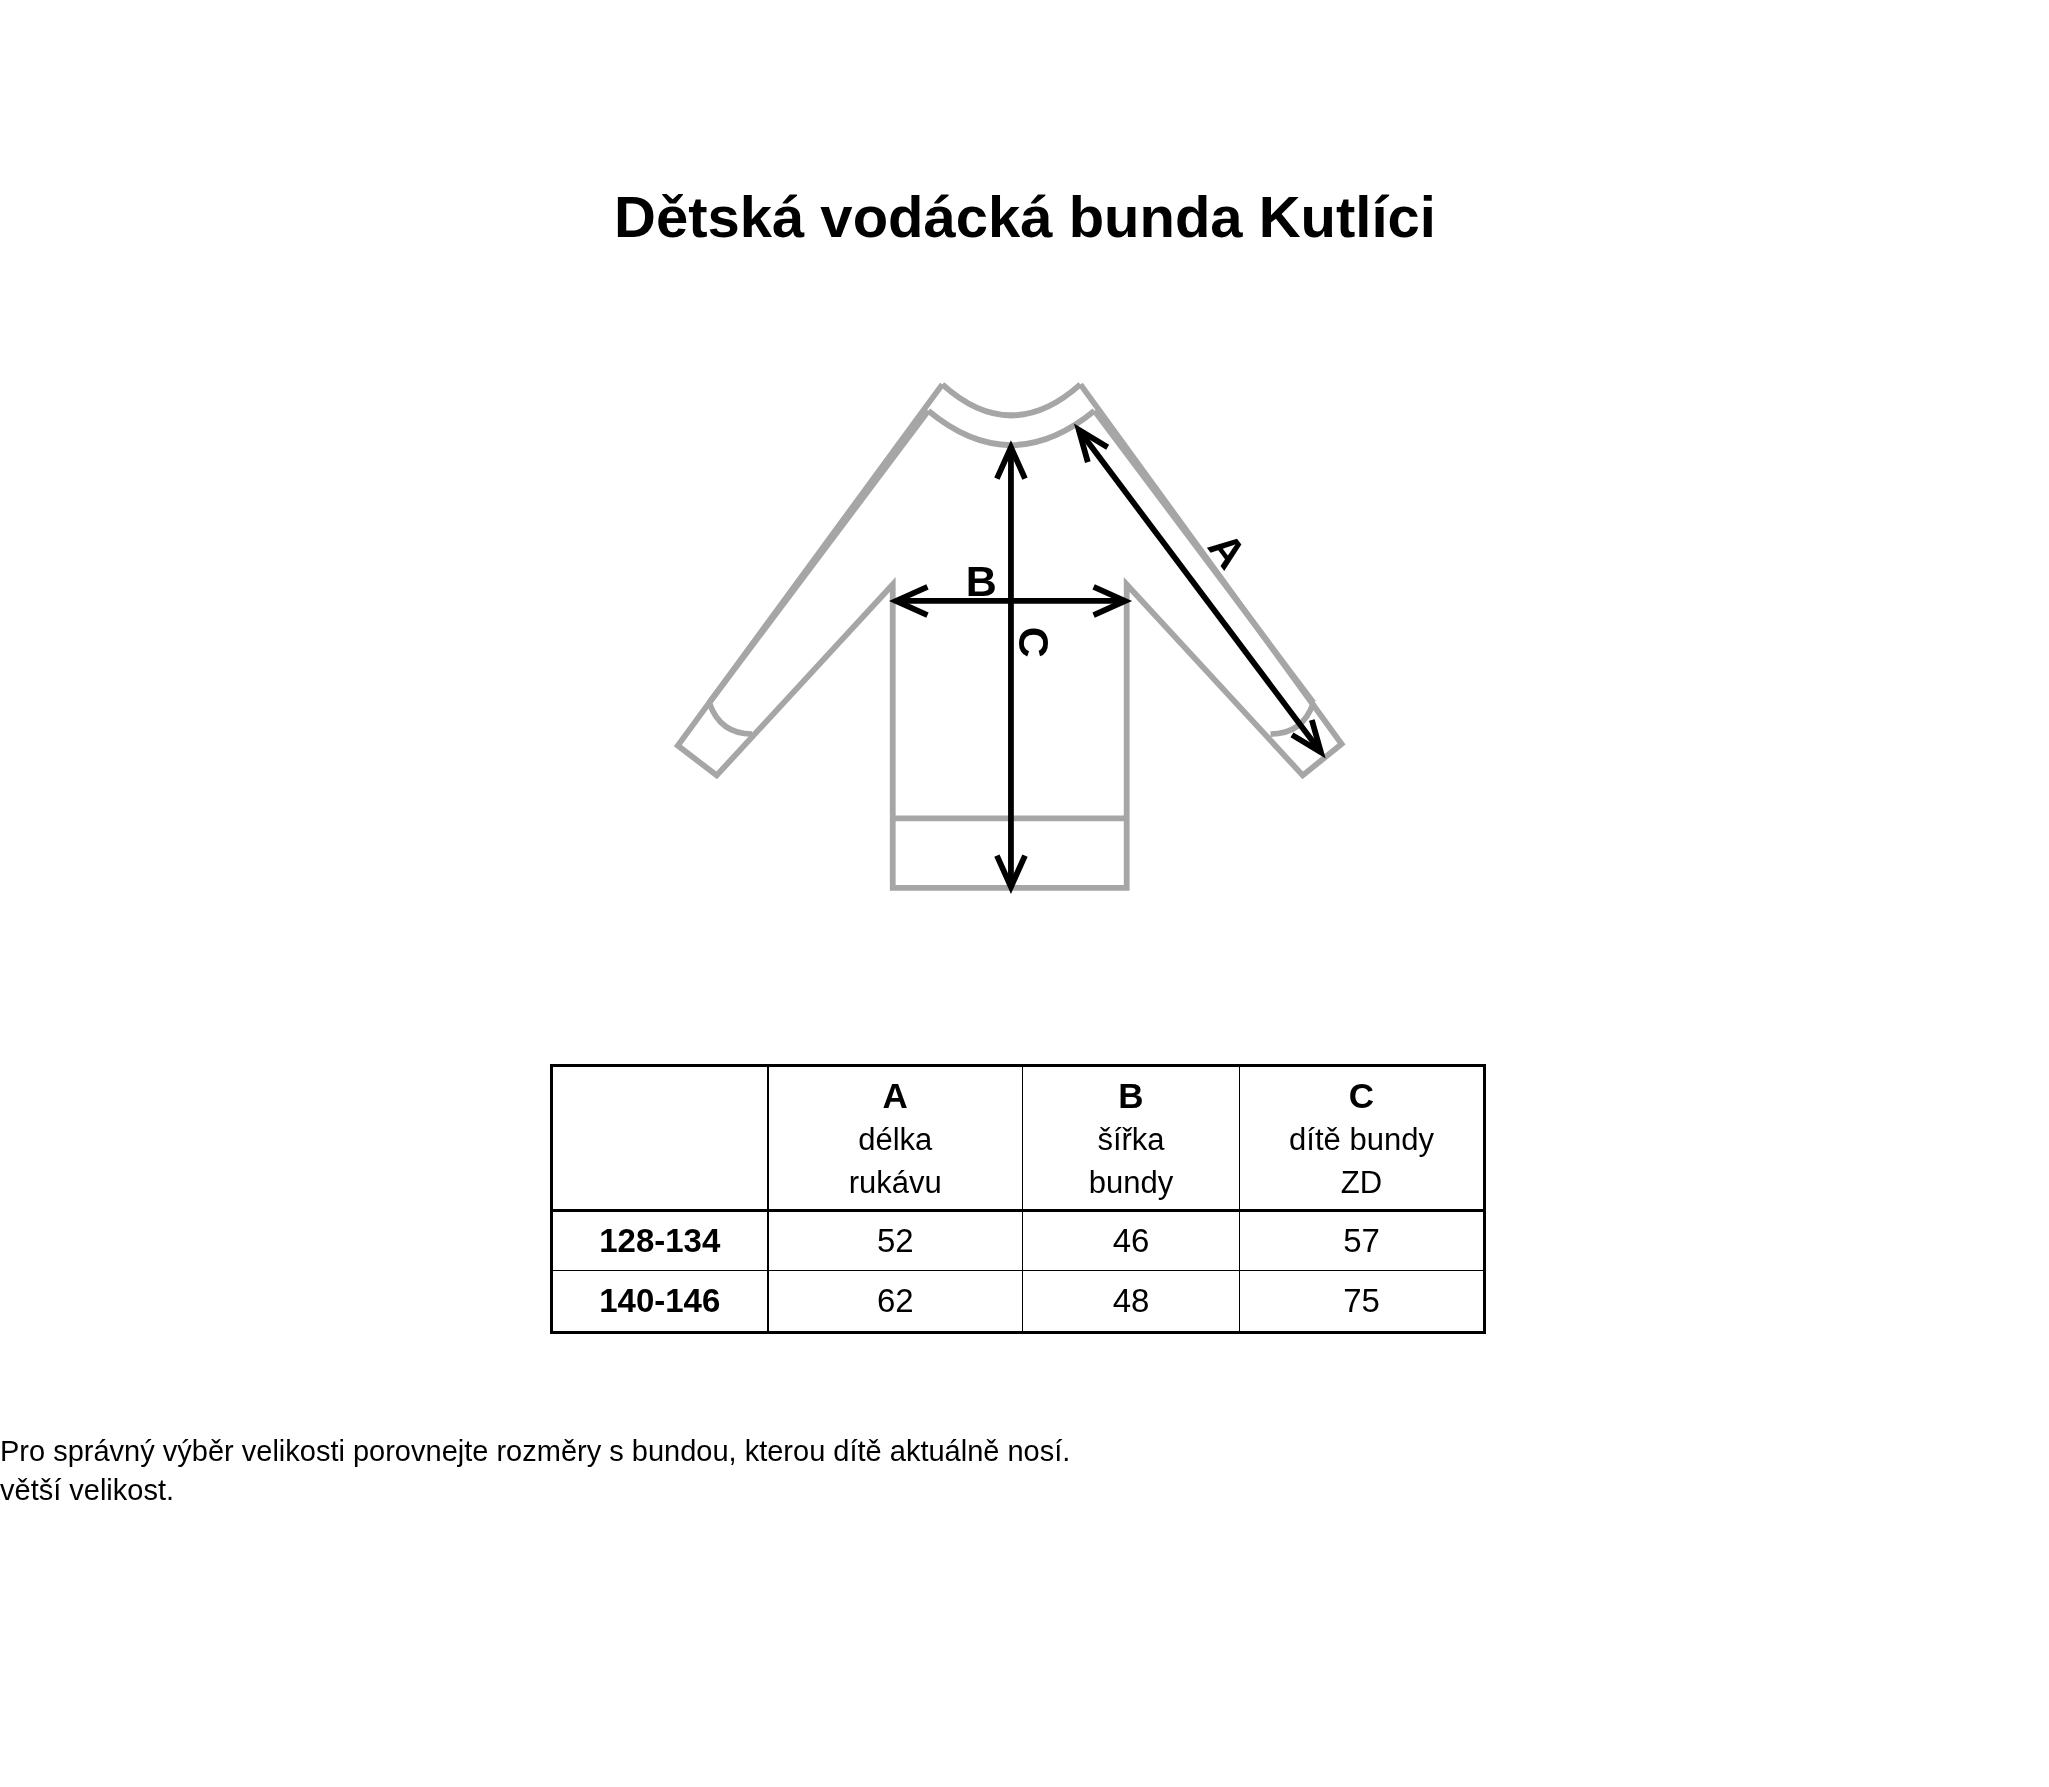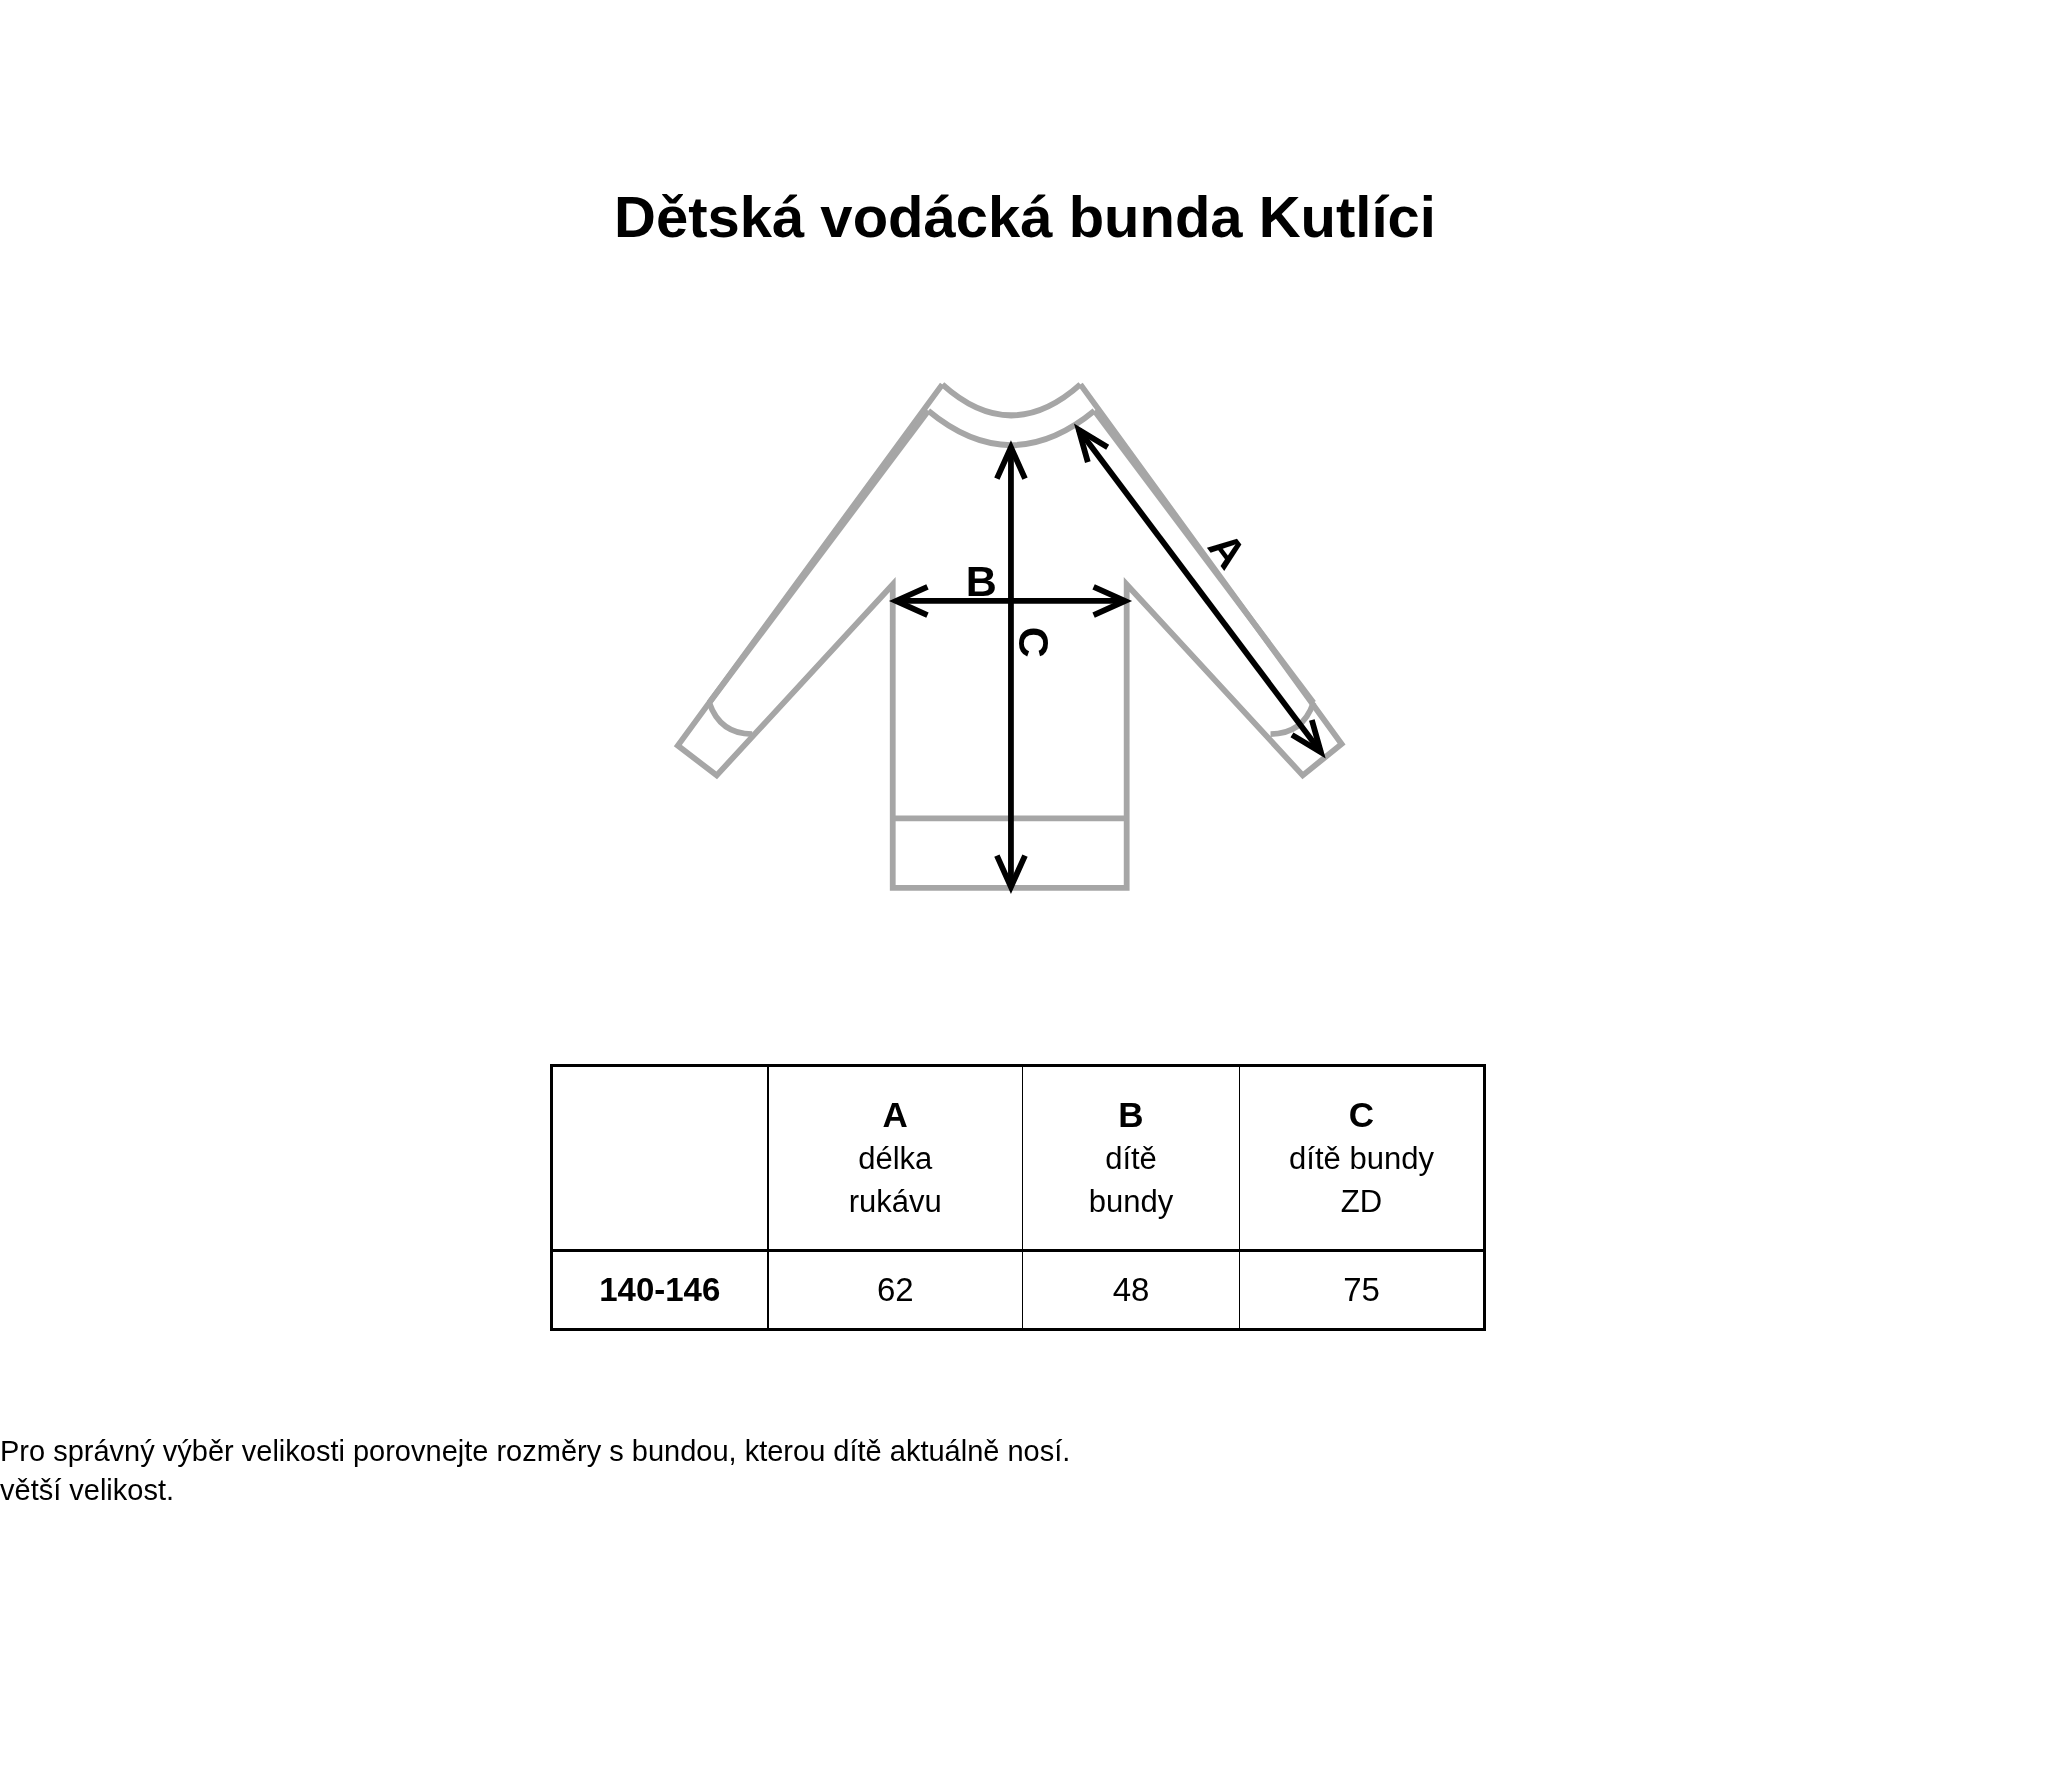--- a/index.html
+++ b/index.html
@@ -128,28 +128,34 @@
   <tbody>
       <tr class="hdr-row" style="height:145px">
     <td class="c0"></td>
     <th>
       <div class="hdr-letter">A</div>
       <div class="hdr-desc">délka</div>
       <div class="hdr-desc">rukávu</div>
     </th>
     <th>
       <div class="hdr-letter">B</div>
-      <div class="hdr-desc">dítě</div>
+      <div class="hdr-desc">šířka</div>
       <div class="hdr-desc">bundy</div>
     </th>
     <th>
       <div class="hdr-letter">C</div>
       <div class="hdr-desc">dítě bundy</div>
       <div class="hdr-desc">ZD</div>
     </th>
+  </tr>
+  <tr style="height:60px">
+    <td class="c0 size-cell">128-134</td>
+    <td>52</td>
+    <td>46</td>
+    <td>57</td>
   </tr>
   <tr style="height:62px">
     <td class="c0 size-cell">140-146</td>
     <td>62</td>
     <td>48</td>
     <td>75</td>
   </tr>
 </tbody>
   </table>
 

